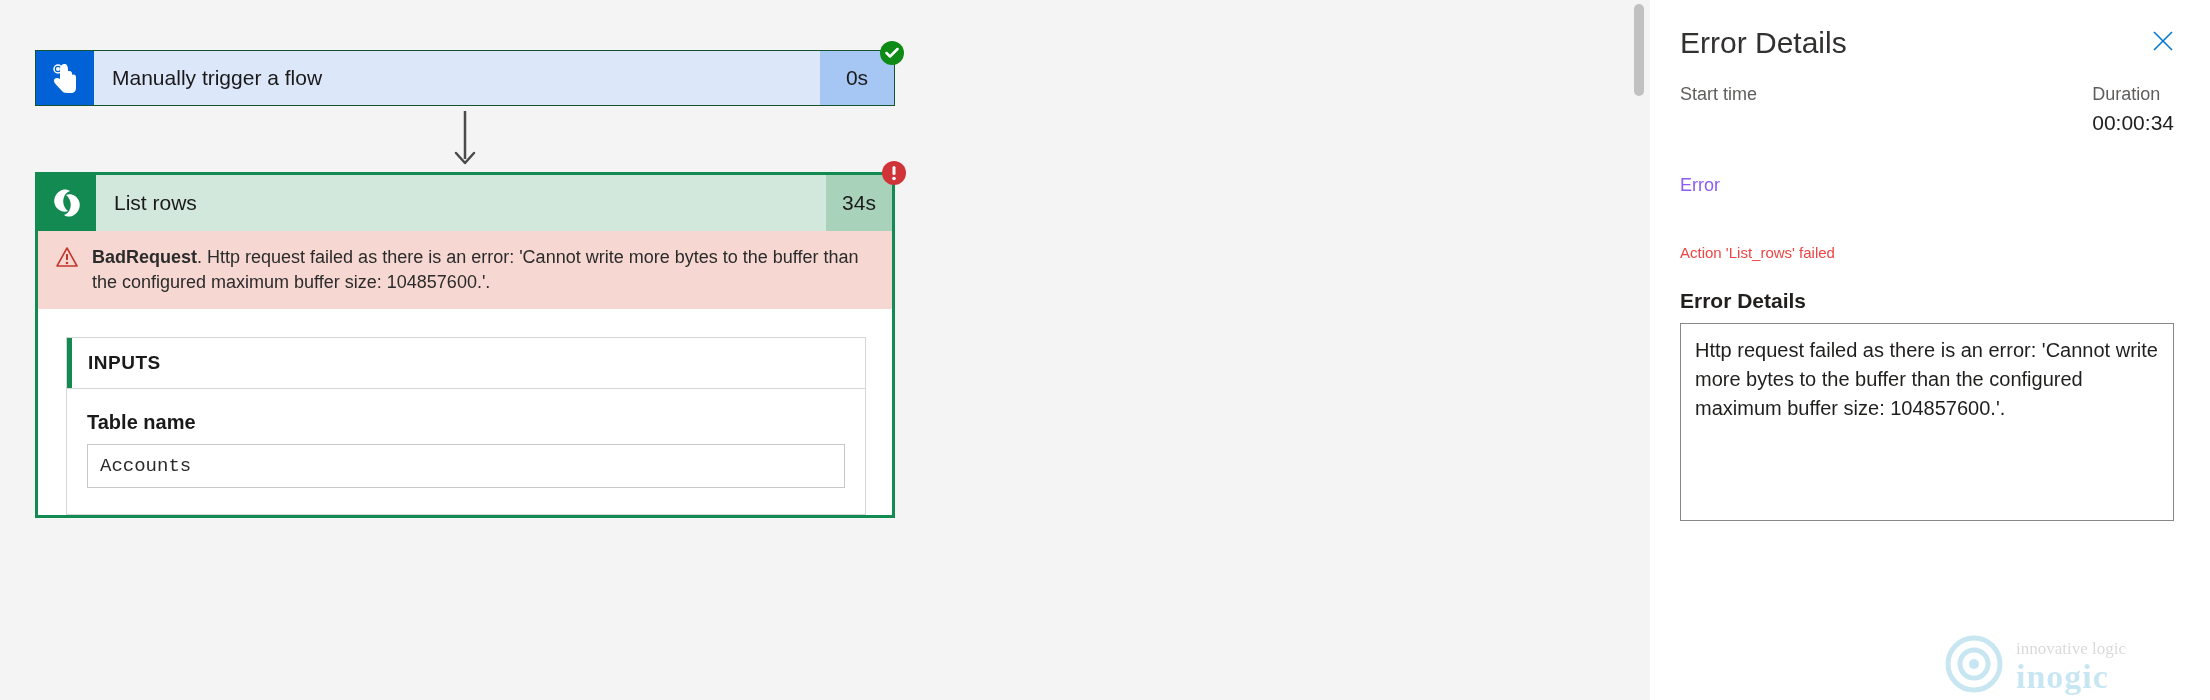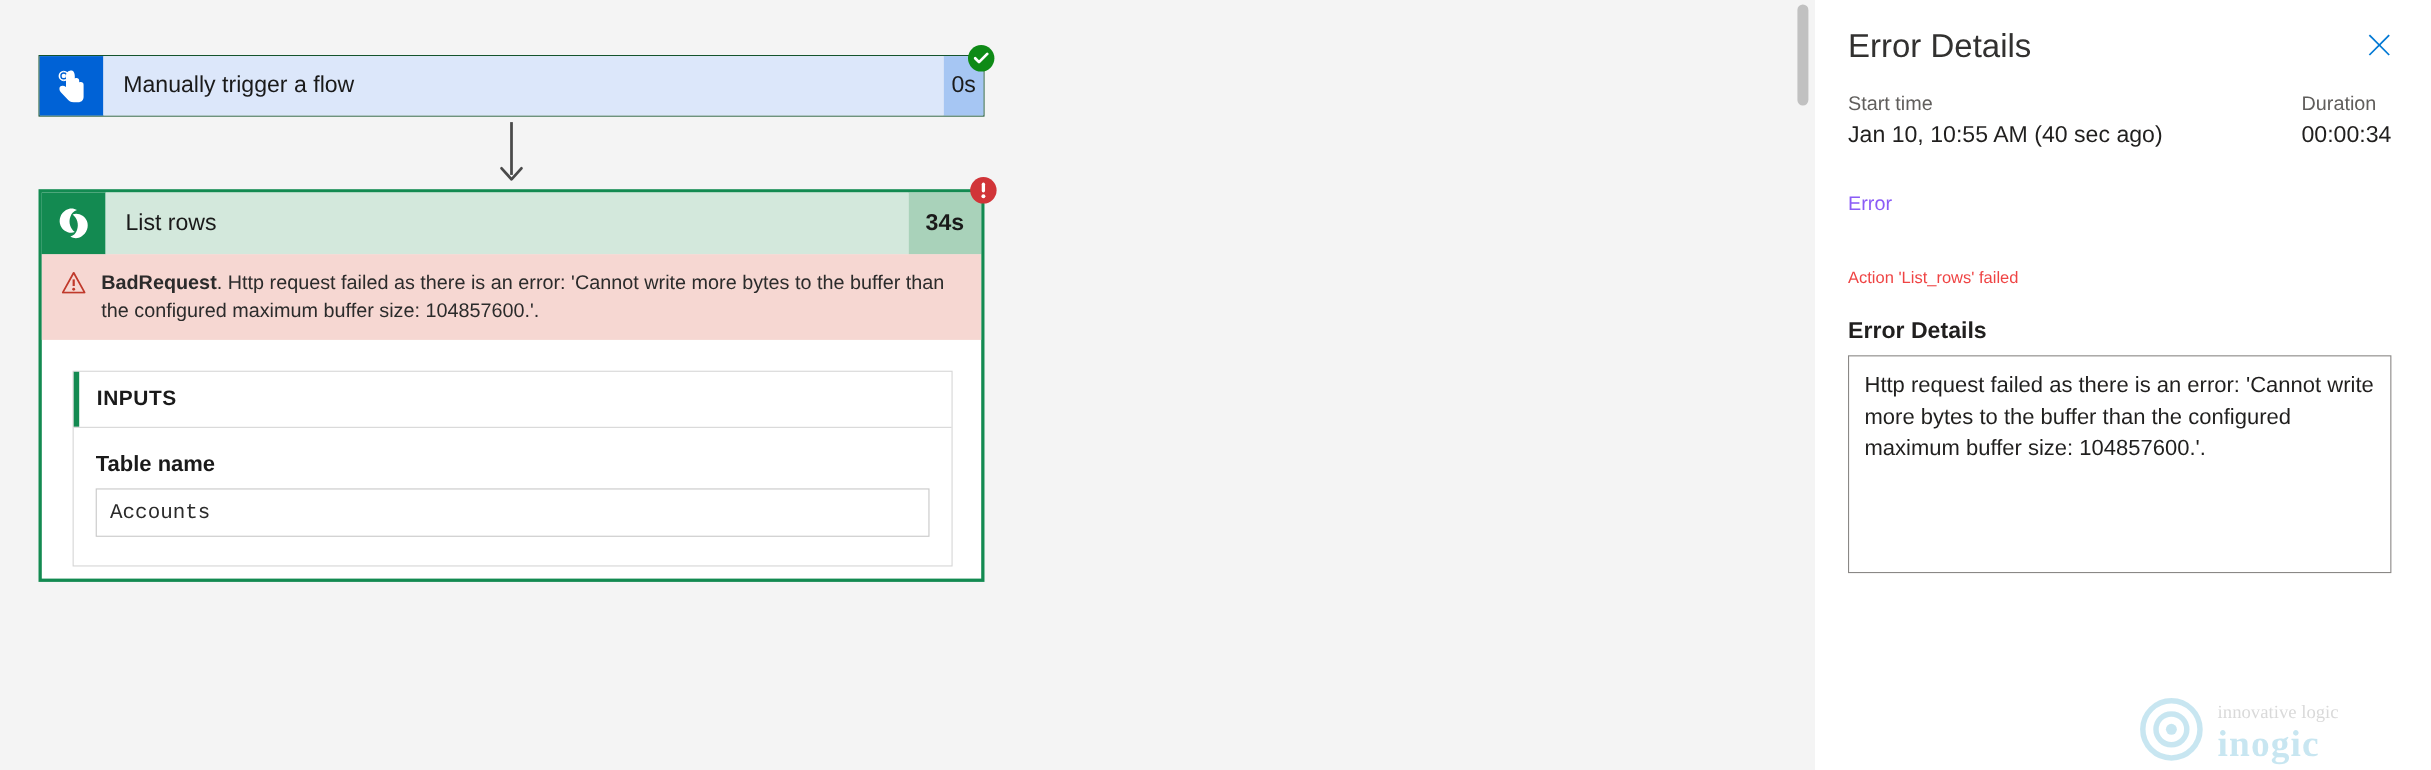--- a/index.html
+++ b/index.html
@@ -60,21 +60,21 @@
     .trigger-title-box {
       flex: 1;
       background: #dce7fa;
       display: flex;
       align-items: center;
       padding: 0 18px;
       font-size: 21px;
       color: #1a1a1a;
     }
     .trigger-time-box {
-      width: 36px;
+      width: 74px;
       background: #a6c6f3;
       display: flex;
       align-items: center;
       justify-content: center;
       font-size: 21px;
       color: #1a1a1a;
     }
     .status-dot {
       position: absolute;
       top: -10px;
@@ -134,21 +134,20 @@
       color: #1a1a1a;
     }
     .action-time-box {
       width: 66px;
       background: #a9d2ba;
       display: flex;
       align-items: center;
       justify-content: center;
       font-size: 21px;
       color: #1a1a1a;
-      font-weight: bold;
     }
     .action-header .status-dot {
       top: -14px;
       right: -14px;
     }
 
     .error-banner {
       background: #f6d7d2;
       padding: 14px 16px 14px 18px;
       display: flex;
@@ -159,21 +158,21 @@
     }
     .error-banner .warn-icon {
       flex-shrink: 0;
       margin-top: 2px;
     }
     .error-banner b {
       font-weight: 600;
     }
 
     .action-body {
-      padding: 28px 26px 11px 28px;
+      padding: 28px 26px 0 28px;
     }
     .inputs-panel {
       border: 1px solid #d6d6d6;
     }
     .inputs-header {
       border-left: 5px solid #138a51;
       padding: 14px 20px 14px 16px;
       font-weight: 700;
       font-size: 19px;
       letter-spacing: 0.5px;
@@ -352,21 +351,20 @@
       <svg width="22" height="22" viewBox="0 0 22 22">
         <line x1="2" y1="2" x2="20" y2="20" stroke="#0078d4" stroke-width="1.6"></line>
         <line x1="20" y1="2" x2="2" y2="20" stroke="#0078d4" stroke-width="1.6"></line>
       </svg>
     </div>
   </div>
 
   <div class="meta-row">
     <div class="meta-block start">
       <div class="meta-label">Start time</div>
-      <div class="meta-value">Jan 10, 10:55 AM (40 sec ago)</div>
     </div>
     <div class="meta-block">
       <div class="meta-label">Duration</div>
       <div class="meta-value">00:00:34</div>
     </div>
   </div>
 
   <div class="error-section-label">Error</div>
   <div class="error-action">Action 'List_rows' failed</div>
 

